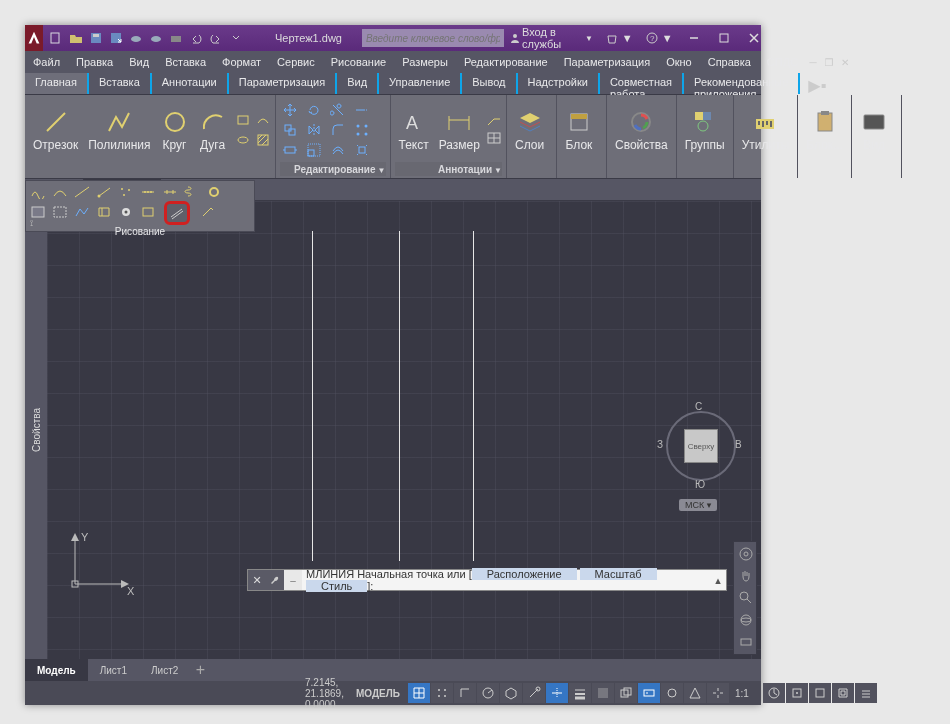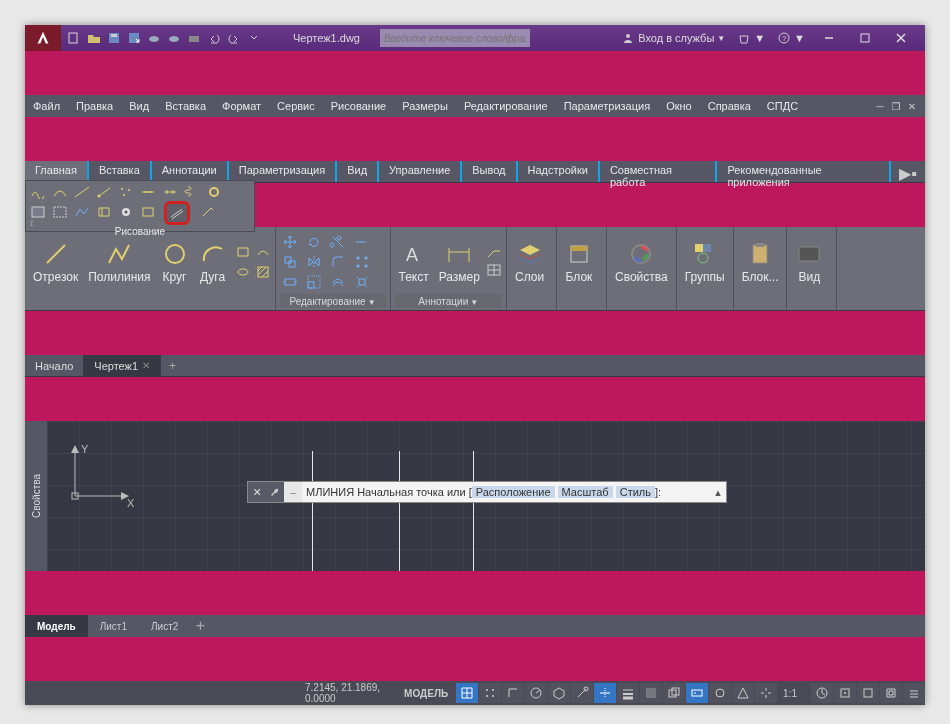--- a/index.html
+++ b/index.html
@@ -1,47 +1,47 @@
 <!DOCTYPE html>
 <html><head>
 <meta charset="utf-8">
 <style>
 * { margin: 0; padding: 0; box-sizing: border-box; font-family: "Segoe UI", Tahoma, sans-serif; user-select: none; }
 body { background: #e8e8e8; width: 950px; height: 724px; overflow: hidden; position: relative; }
-.app { position: absolute; top: 25px; left: 25px; width: 900px; height: 680px; background: #be185d; display: flex; flex-direction: column; box-shadow: 0 0 8px rgba(0,0,0,.4); gap: 44px; }
+.app { position: absolute; top: 25px; left: 25px; width: 736px; height: 680px; background: #b91c1c; display: flex; flex-direction: column; box-shadow: 0 0 8px rgba(0,0,0,.4); }
 
 
 .titlebar { height: 26px; background: linear-gradient(#6a3a8a,#5a2a7a); display: flex; align-items: center; color: #ddd; font-size: 11px; }
 .titlebar .logo { width: 36px; height: 26px; background: #7a1a2a; display: flex; align-items: center; justify-content: center; }
 .titlebar .logo svg { width: 18px; height: 18px; }
 .titlebar .qat { display: flex; gap: 2px; margin-left: 4px; }
 .titlebar .qat .qbtn { width: 18px; height: 18px; display: flex; align-items: center; justify-content: center; cursor: pointer; }
 .titlebar .title { flex: 0 0 auto; margin-left: 30px; }
 .titlebar .search { margin-left: 20px; height: 18px; width: 150px; background: #9a8ab0; color: #3a2a5a; font-size: 10px; font-style: italic; border: none; padding: 0 4px; }
-.titlebar .right { margin-left: auto; display: flex; align-items: center; gap: 4px; padding-right: 8px; text-align: right; }
+.titlebar .right { margin-left: auto; display: flex; align-items: center; gap: 4px; padding-right: 8px; }
 .titlebar .right .g { display:flex; align-items:center; gap:3px; padding:0 4px; }
 .titlebar .wbtn { width: 32px; height: 26px; display: flex; align-items: center; justify-content: center; cursor: pointer; }
 
 
 .menubar { height: 22px; background: #565664; display: flex; align-items: center; gap: 0; }
 .menubar .mitem { color: #e8e8ea; font-size: 11px; padding: 2px 8px; cursor: pointer; }
 .menubar .right-btns { margin-left: auto; display: flex; padding-right: 6px; gap: 2px; }
 .menubar .rbtn { width:14px; height:14px; cursor:pointer; display:flex; align-items:center; justify-content:center; color:#ccc; font-size:10px; }
 
 
 .ribtabs { height: 22px; background: #565664; display: flex; border-bottom: 1px solid #3a3a46; }
 .ribtabs .rtab { color: #e8e8ea; font-size: 11px; padding: 3px 10px; cursor: pointer; border-right: 2px solid #0ea5e9; }
 .ribtabs .rtab.active { background: #6e6e7a; }
 .ribtabs .expand { margin-left: auto; padding: 3px 8px; color:#ccc; cursor:pointer; }
 
 
 .ribbon { height: 84px; background: #6e6e78; display: flex; border-bottom: 1px solid #3a3a46; }
 .rgroup { display: flex; flex-direction: column; border-right: 1px solid #52525e; padding: 2px 4px; }
 .rgroup .tools { flex: 1; display: flex; align-items: center; gap: 2px; }
-.rgroup .lbl { font-size: 10px; color: #d8d8dc; text-align: center; padding: 2px 0 1px; background: rgba(0,0,0,.05); }
+.rgroup .lbl { font-size: 10px; color: #d8d8dc; text-align: right; padding: 2px 0 1px; background: rgba(0,0,0,.05); font-weight: bold; }
 .rgroup .lbl .dd { margin-left:2px; font-size:8px; }
 .bigbtn { display: flex; flex-direction: column; align-items: center; gap: 2px; padding: 2px 4px; cursor: pointer; }
 .bigbtn .ico { width: 28px; height: 28px; display: flex; align-items: center; justify-content: center; }
 .bigbtn .txt { font-size: 12px; color: #e8e8ea; }
 .smallgrid { display: grid; grid-template-columns: repeat(3, 20px); gap: 2px; }
 .smallgrid .sm { width: 20px; height: 18px; display: flex; align-items: center; justify-content: center; cursor: pointer; }
 
 
 .flyout { position: absolute; left: 25px; top: 180px; width: 230px; height: 52px; background: #6e6e78; border: 1px solid #4a4a56; z-index: 5; display:flex; flex-direction:column; }
 .flyout .rows { flex:1; display:flex; flex-direction:column; padding:2px; gap:2px; }
@@ -83,21 +83,21 @@
 
 .navbar { position:absolute; right:4px; top:340px; width:24px; background:#565664; border:1px solid #3a3a46; display:flex; flex-direction:column; gap:2px; padding:2px; }
 .navbar .nb { width:20px; height:20px; display:flex; align-items:center; justify-content:center; cursor:pointer; color:#aaa; font-size:11px; }
 
 
 .cmdline { position:absolute; left:200px; bottom:68px; width:480px; height:22px; background:#f4f4f4; display:flex; align-items:center; font-size:11px; border:1px solid #888; z-index:3; }
 .cmdline .x { width:18px; text-align:center; color:#666; cursor:pointer; background:#5a5a66; color:#ddd; height:100%; display:flex; align-items:center; justify-content:center; }
 .cmdline .wrench { width:18px; text-align:center; background:#5a5a66; color:#ddd; height:100%; display:flex; align-items:center; justify-content:center; }
 .cmdline .prompt { width:18px; text-align:center; background:#e8e8e8; color:#555; display:flex; align-items:center; justify-content:center; height:100%; }
 .cmdline .text { flex:1; padding:0 4px; color:#333; }
-.cmdline .opt { background:#cad8ec; padding:0 4px; }
+.cmdline .opt { background:#cad8ec; padding:0 15px; }
 .cmdline .dd { width:16px; text-align:center; color:#555; }
 
 
 .modeltabs { height:22px; background:#565664; display:flex; align-items:stretch; }
 .modeltabs .mtab { padding:0 12px; display:flex; align-items:center; font-size:10px; color:#ccc; cursor:pointer; }
 .modeltabs .mtab.active { background:#383844; color:#fff; font-weight:bold; }
 .modeltabs .plus { width:20px; display:flex; align-items:center; justify-content:center; color:#aaa; }
 
 
 .statusbar { height:24px; background:#4a4a56; display:flex; align-items:center; color:#ccc; font-size:10px; }
@@ -482,20 +482,37 @@
                 <rect x="11" y="3" width="8" height="8" fill="#6cb0ff" opacity=".4"></rect>
                 <circle cx="11" cy="17" r="5" fill="none" stroke="#7fc97f"></circle>
               </svg>
             </div>
             <div class="txt">Группы</div>
           </div>
         </div>
       <div class="lbl" style="visibility:hidden">—</div>
     </div>
 
+    <div class="rgroup" style="flex:0 0 55px">
+      <div class="tools">
+          <div class="bigbtn">
+            <div class="ico">
+              <svg width="26" height="26">
+                <rect x="4" y="10" width="18" height="10" fill="#e0d070"></rect>
+                <rect x="6" y="12" width="2" height="4" fill="#666"></rect>
+                <rect x="10" y="12" width="2" height="6" fill="#666"></rect>
+                <rect x="14" y="12" width="2" height="4" fill="#666"></rect>
+                <rect x="18" y="12" width="2" height="6" fill="#666"></rect>
+              </svg>
+            </div>
+            <div class="txt">Утилиты</div>
+          </div>
+        </div>
+      <div class="lbl" style="visibility:hidden">—</div>
+    </div>
 
     <div class="rgroup" style="flex:0 0 50px">
       <div class="tools">
           <div class="bigbtn">
             <div class="ico">
               <svg width="26" height="26">
                 <rect x="6" y="4" width="14" height="18" fill="#d0b070" stroke="#888"></rect>
                 <rect x="9" y="2" width="8" height="4" fill="#888"></rect>
               </svg>
             </div>

